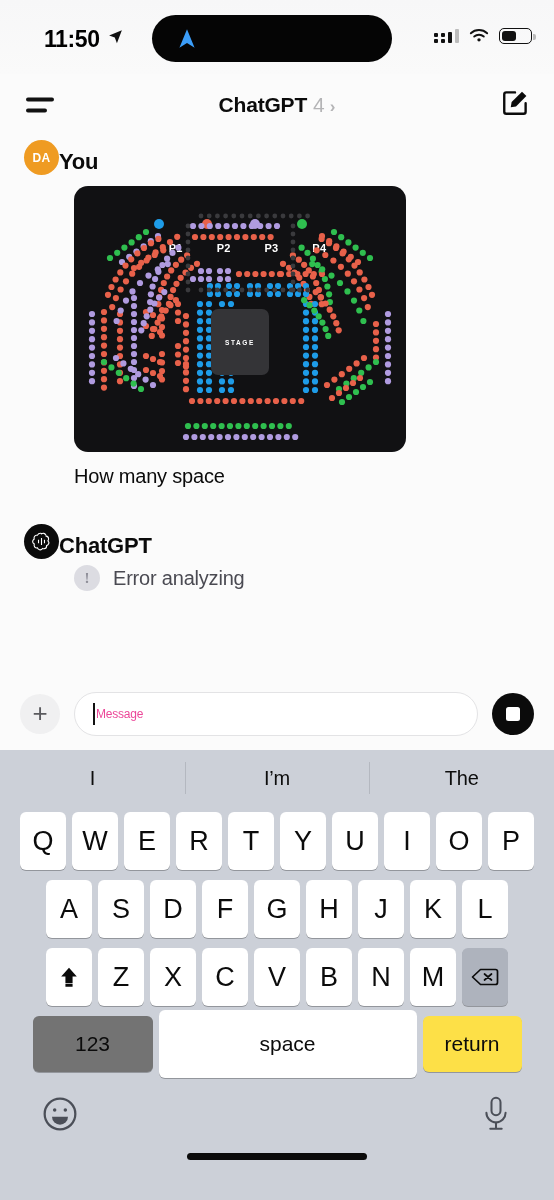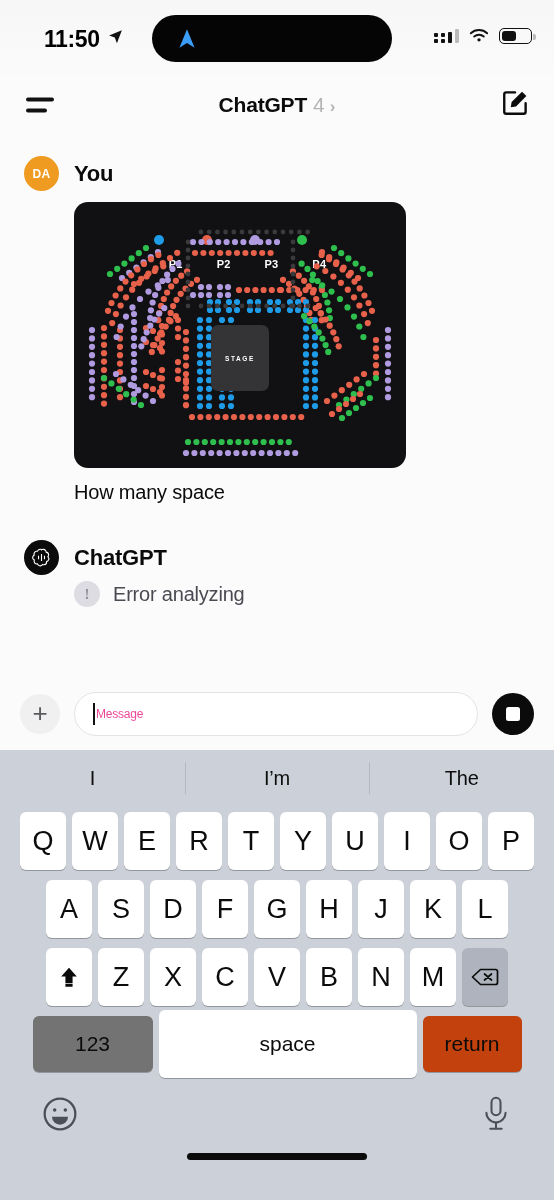--- a/index.html
+++ b/index.html
@@ -54,21 +54,21 @@
   .nav-title { display:flex; align-items:baseline; gap:6px; font-size:21px; }
   .nav-title .t { font-weight:700; color:#0b0b0b; letter-spacing:-0.2px; }
   .nav-title .v { font-weight:400; color:#b4b4b6; }
   .nav-title .chev { color:#b4b4b6; font-size:17px; font-weight:700; margin-left:-1px; }
   .nav-right { position:absolute; right:24px; top:50%; transform:translateY(-50%); cursor:pointer; }
 
   
   .chat { position:relative; background:#fbfbfb; height:542px; padding: 4px 0 0 0; overflow:hidden; }
 
   .msg { position:relative; padding: 0 20px; }
-  .msg-head { display:flex; align-items:center; gap:15px; padding-left: 4px; margin-top: 16px; }
+  .msg-head { display:flex; align-items:flex-end; padding-left: 4px; }
   .avatar {
     width:35px; height:35px; border-radius:50%; flex:0 0 35px;
     display:flex; align-items:center; justify-content:center;
     font-size:12px; font-weight:600; color:#fff; letter-spacing:0.3px;
   }
   .avatar.user { background:#ef9b22; }
   .avatar.bot { background:#0b0b0b; }
   .msg-name { font-size:22px; font-weight:700; color:#0b0b0b; letter-spacing:-0.2px; }
 
   .msg-body { margin-left: 54px; }
@@ -153,21 +153,21 @@
     box-shadow: 0 1px 0 rgba(0,0,0,0.28); cursor:pointer;
   }
   .krow.r1 .key { width:46px; height:58px; }
   .krow.r2 .key { width:46px; height:58px; }
   .krow.r3 .key { width:46px; height:58px; }
   .key.fn { background:#aeb3bd; }
   .key.shift { width:63px; height:58px; background:#fff; }
   .key.del { width:63px; height:58px; background:#aeb3bd; }
   .key.num { width:120px; height:56px; background:#737373; font-size:21px;}
   .key.space { width:258px; height:68px; font-size:21px;}
-  .key.ret { width:99px; height:56px; background:#c2410c; font-size:21px;}
+  .key.ret { width:99px; height:56px; background:#fde047; font-size:21px;}
   .r2-pad { width:24px; }
   .bottombar {
     position:relative; height:100px; display:flex; align-items:flex-start;
     justify-content:space-between; padding: 16px 40px 0 40px;
   }
   .home-indicator {
     position:absolute; left:50%; transform:translateX(-50%); bottom:18px;
     width:180px; height:7px; border-radius:4px; background:#0b0b0b;
   }
 </style>

